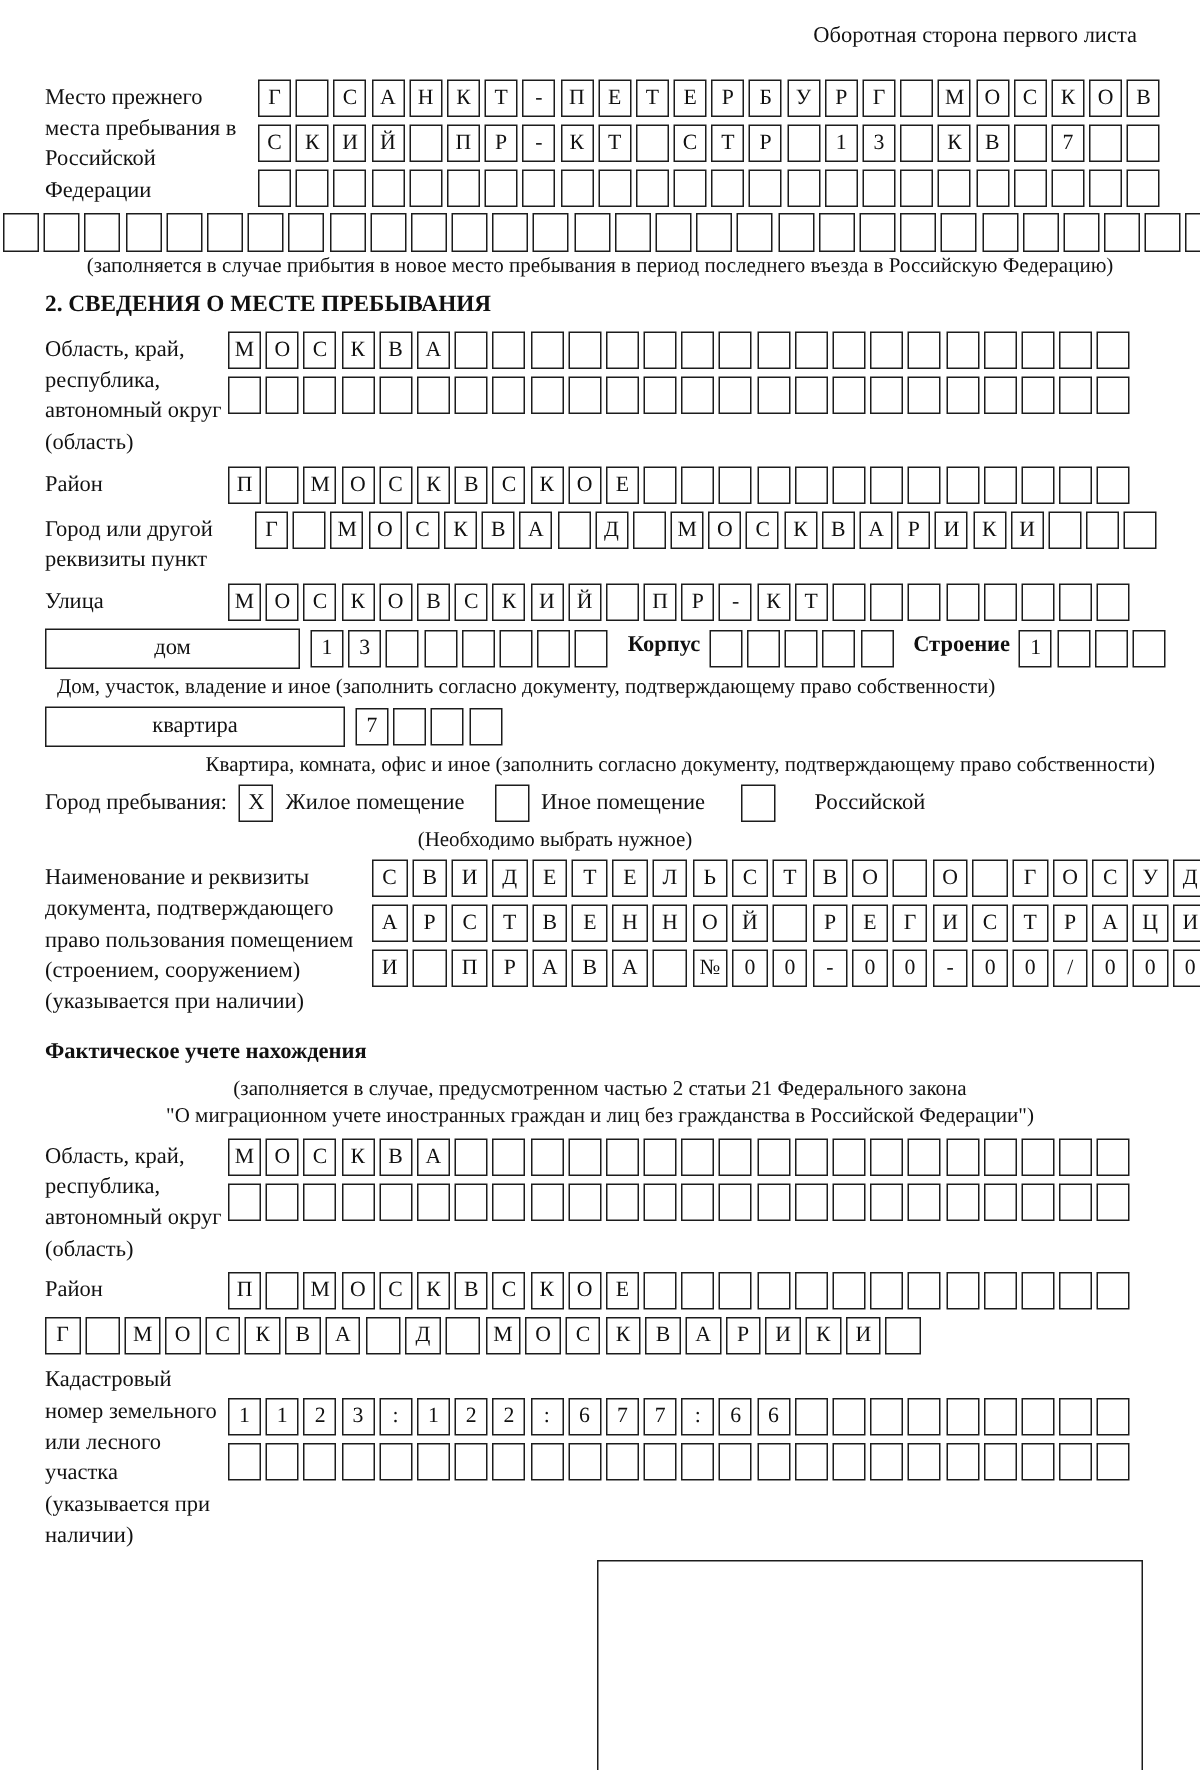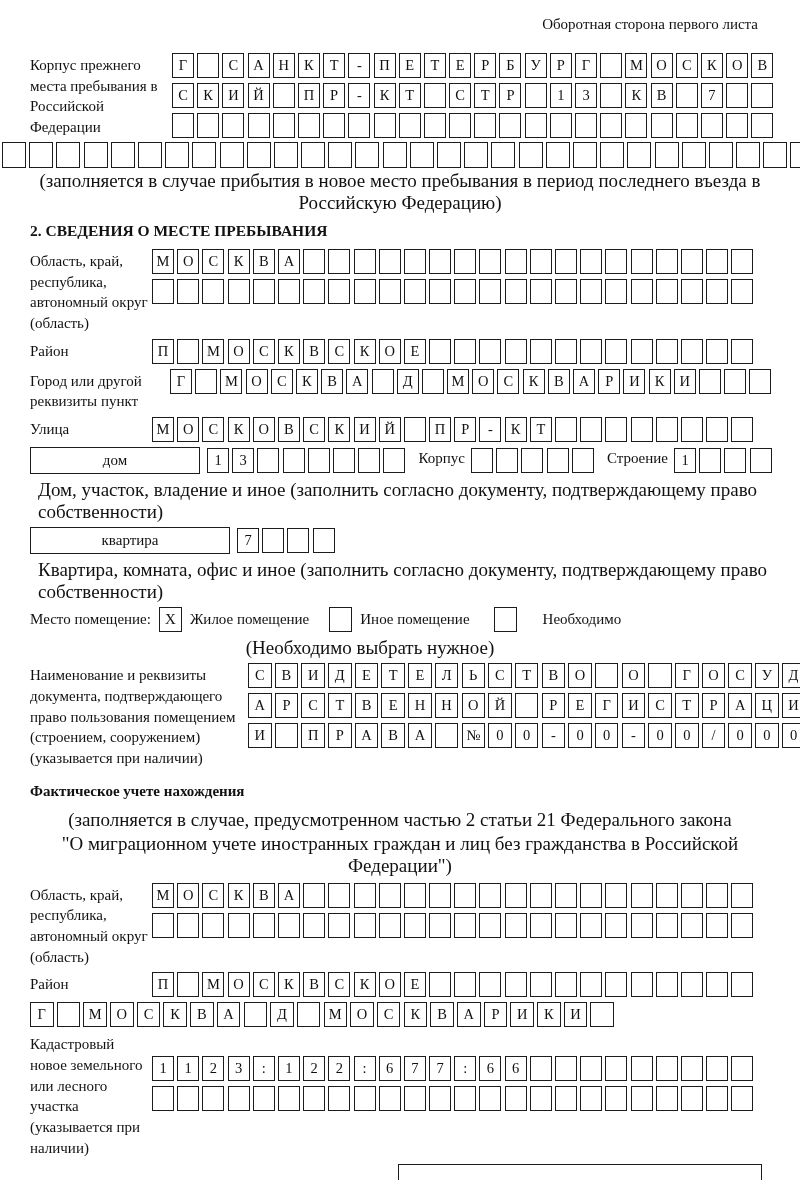--- a/index.html
+++ b/index.html
@@ -14,27 +14,27 @@
   .f-label{font-size:15px;line-height:1.38;flex:none;padding-top:2px;}
   .cells{display:flex;flex:none;}
   .grid{display:flex;flex-direction:column;gap:5px;}
   .cell{
     width:20px;height:23px;flex:none;
     border:1.5px solid #1c1c1c;margin-right:3.2px;
     display:inline-flex;align-items:center;justify-content:center;
     font-size:14.5px;background:#fff;
   }
   .cells-wide .cell{width:21.5px;}
-  .note{font-size:19px;text-align:center;margin:2px 0 4px 0;}
+  .note{font-size:14px;text-align:center;margin:2px 0 4px 0;}
   .sec-title{font-size:15.5px;font-weight:bold;text-align:left;margin:8px 0 9px 0;}
   .widebox{
     border:1.5px solid #1c1c1c;height:25px;flex:none;
     display:flex;align-items:center;justify-content:center;font-size:15px;
   }
-  .inline-label{font-size:15px;padding:3px 6px 0 10px;flex:none;}
+  .inline-label{font-size:15px;padding:3px 6px 0 10px;flex:none;font-weight:bold;}
   .chkbox{
     width:21px;height:23px;border:1.7px solid #1c1c1c;flex:none;
     display:inline-flex;align-items:center;justify-content:center;
     font-size:15px;margin:0 8px;
   }
   .fullrow{margin-left:-28px;margin-top:-1px;}
   .fullrow .cell{width:22px;height:24px;}
   .stamp-box{
     border:1.6px solid #1c1c1c;width:362px;height:172px;
     margin-left:368px;margin-top:6px;background:#fff;
@@ -42,21 +42,21 @@
   .small-gap{margin-bottom:2px;}
 </style>
 </head>
 <body>
 
 <div class="page">
 
   <div class="header-note">Оборотная сторона первого листа</div>
 
   <div class="field-row">
-    <div class="f-label" style="width:142px">Корпус прежнего места пребывания в Российской Федерации</div>
+    <div class="f-label" style="width:142px">Место прежнего места пребывания в Российской Федерации</div>
     <div class="grid">
       <div class="cells">
           <span class="cell">Г</span>
           <span class="cell"></span>
           <span class="cell">С</span>
           <span class="cell">А</span>
           <span class="cell">Н</span>
           <span class="cell">К</span>
           <span class="cell">Т</span>
           <span class="cell">-</span>
@@ -347,30 +347,30 @@
 
   <div class="field-row">
     <div class="widebox" style="width:198px">квартира</div>
     <div class="cells" style="margin-left:7px;padding-top:1px">
         <span class="cell">7</span>
         <span class="cell"></span>
         <span class="cell"></span>
         <span class="cell"></span>
       </div>
   </div>
-  <div class="note" style="text-align:left;margin-left:8px">Квартира, комната, офис и иное (заполнить согласно документу, подтверждающему право собственности)</div>
+  <div class="note" style="text-align:right;margin-left:8px">Квартира, комната, офис и иное (заполнить согласно документу, подтверждающему право собственности)</div>
 
   <div class="field-row" style="margin-top:4px">
-    <div class="f-label">Место помещение:</div>
+    <div class="f-label">Город пребывания:</div>
     <div class="chkbox">X</div>
     <div class="f-label">Жилое помещение</div>
     <div class="chkbox" style="margin-left:20px"></div>
     <div class="f-label">Иное помещение</div>
     <div class="chkbox" style="margin-left:24px"></div>
-    <div class="f-label" style="margin-left:18px">Необходимо</div>
+    <div class="f-label" style="margin-left:18px">Российской</div>
   </div>
   <div class="note" style="width:440px;margin-left:120px">(Необходимо выбрать нужное)</div>
 
   <div class="field-row" style="margin-top:4px">
     <div class="f-label" style="width:218px">Наименование и реквизиты документа, подтверждающего право пользования помещением (строением, сооружением) (указывается при наличии)</div>
     <div class="grid">
       <div class="cells cells-wide">
           <span class="cell">С</span>
           <span class="cell">В</span>
           <span class="cell">И</span>
@@ -555,21 +555,21 @@
         <span class="cell">А</span>
         <span class="cell">Р</span>
         <span class="cell">И</span>
         <span class="cell">К</span>
         <span class="cell">И</span>
         <span class="cell"></span>
       </div>
   </div>
 
   <div class="field-row">
-    <div class="f-label" style="width:122px">Кадастровый новое земельного или лесного участка (указывается при наличии)</div>
+    <div class="f-label" style="width:122px">Кадастровый номер земельного или лесного участка (указывается при наличии)</div>
     <div class="grid" style="margin-top:24px">
       <div class="cells">
           <span class="cell">1</span>
           <span class="cell">1</span>
           <span class="cell">2</span>
           <span class="cell">3</span>
           <span class="cell">:</span>
           <span class="cell">1</span>
           <span class="cell">2</span>
           <span class="cell">2</span>

